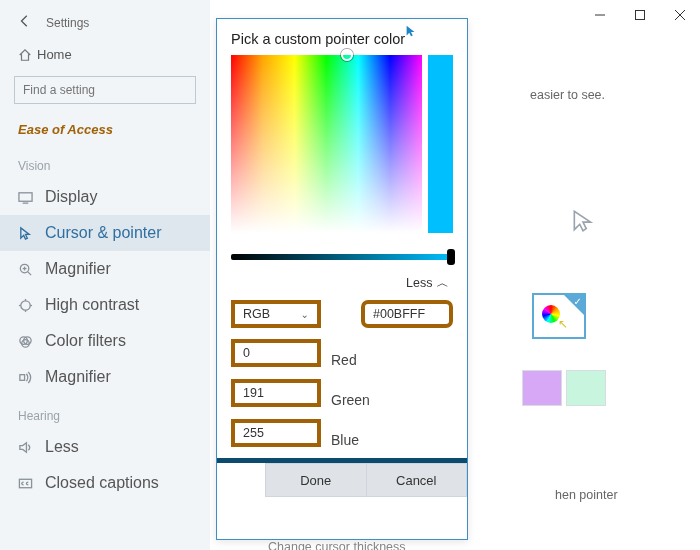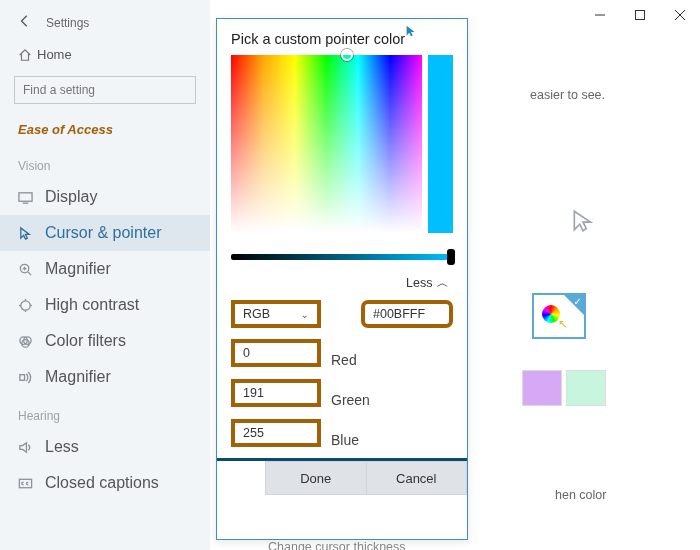--- a/index.html
+++ b/index.html
@@ -55,21 +55,21 @@
   .less-row { text-align: right; padding: 6px 18px 8px 0; font-size: 12.5px; color: #333; }
   .less-row .chev { display: inline-block; margin-left: 4px; }
   .fields { padding: 0 14px; }
   .row { display: flex; align-items: center; gap: 10px; margin-bottom: 10px; }
   .row .sel, .row input { height: 28px; border: 4px solid #a16207; font-size: 12.5px; padding: 0 8px; background: #fff; color: #333; }
   .sel { width: 90px; display: flex; align-items: center; justify-content: space-between; padding: 0 8px; }
   .sel .chev { color: #666; font-size: 10px; }
   .hexin { width: 92px; margin-left: auto; border-radius: 7px; }
   .numin { width: 90px; }
   .lbl { font-size: 14px; color: #444; margin-top: 14px; }
-  .btnrow { display: flex; border-top: 3px solid #0c4a6e; margin-top: 4px; padding-left: 48px; }
+  .btnrow { display: flex; border-top: 5px solid #0c4a6e; margin-top: 4px; padding-left: 48px; }
   .btnrow .dbtn { flex: 1; height: 34px; background: #dfe3e7; border: 1px solid #cfd5da; display: flex; align-items: center; justify-content: center; font-size: 13px; color: #333; }
   .btnrow .dbtn + .dbtn { border-left: none; }
 
   .titlecur { position: absolute; left: 404px; top: 24px; }
   .titlecur svg { width: 14px; height: 14px; fill: #1e86c7; }
 </style>
 </head>
 <body>
 
 <div class="titlebar">
@@ -188,21 +188,21 @@
   <div class="swatch-custom">
     <div class="tri"></div>
     <div class="chk">✓</div>
     <div class="wheel"></div>
     <div class="arrow">↖</div>
   </div>
   <div class="sw-row">
     <div class="sw" style="background:#d6a8f5"></div>
     <div class="sw" style="background:#c7f5de"></div>
   </div>
-  <div class="hint2">hen color</div>
+  <div class="hint2">hen pointer</div>
   <div class="hint3">Change cursor thickness</div>
 </div>
 
 <div class="dialog">
   <div class="dlg-title">Pick a custom pointer color</div>
   <div class="picker-area">
     <div class="sat">
       <div class="ring"></div>
     </div>
     <div class="hue" style="background:#00BFFF"></div>

